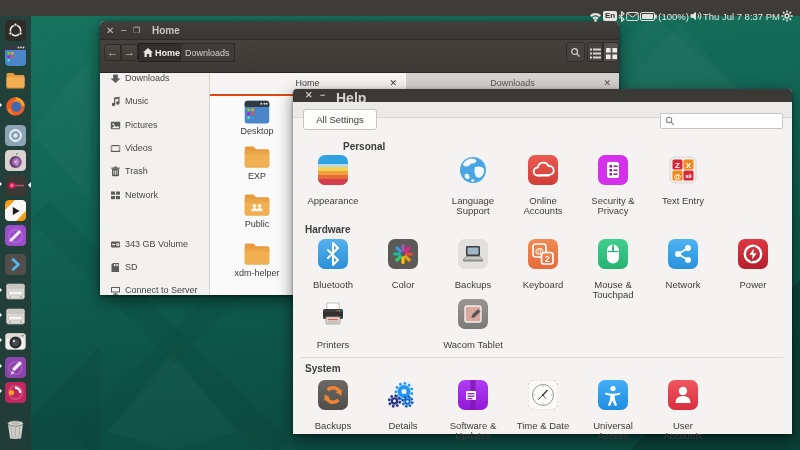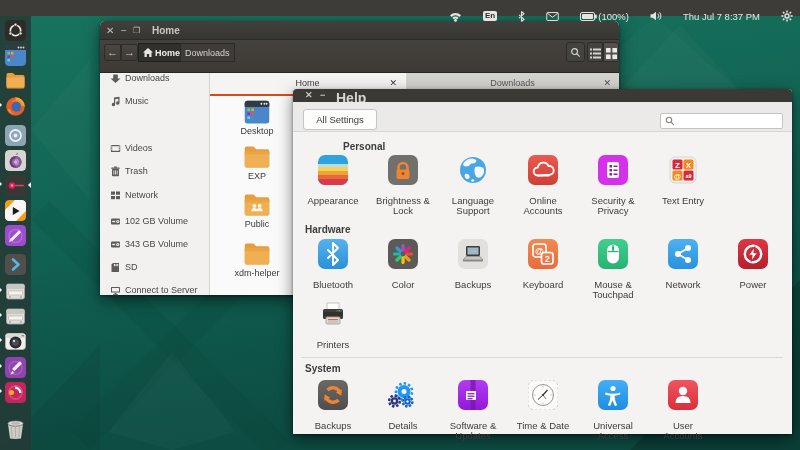--- a/index.html
+++ b/index.html
@@ -2,21 +2,21 @@
 <html><head><meta charset="utf-8">
 <style>
 *{margin:0;padding:0;box-sizing:border-box;}
 html,body{width:800px;height:450px;overflow:hidden;font-family:"Liberation Sans",sans-serif;}
 #scene{position:relative;width:800px;height:450px;background:#146353;}
 .abs{position:absolute;}
 
 #wall{left:0;top:0;width:800px;height:450px;}
 
 #panel{left:0;top:0;width:800px;height:16px;background:#3d3c39;z-index:50;color:#dfddda;font-size:10px;}
-#panel .right{position:absolute;right:7px;top:0;height:32px;display:flex;align-items:center;gap:21px;}
+#panel .right{position:absolute;right:7px;top:0;height:32px;display:flex;align-items:center;gap:1px;}
 #panel .clock{font-size:9.5px;color:#e8e6e3;letter-spacing:0;}
 .enbox{background:#e8e6e3;color:#2d2d2d;font-size:8px;font-weight:bold;border-radius:2px;padding:0px 2px;line-height:10px;}
 
 #launcher{left:0;top:16px;width:31px;height:434px;background:rgba(38,58,54,0.85);z-index:40;}
 .litem{position:absolute;left:5px;width:21px;height:21px;border-radius:4px;overflow:hidden;}
 .pip{position:absolute;left:0;width:0;height:0;border-top:2.5px solid transparent;border-bottom:2.5px solid transparent;border-left:2.5px solid #fff;}
 
 .window{box-shadow:0 5px 16px rgba(0,0,0,0.5), 0 1px 3px rgba(0,0,0,0.4);}
 
 #fm{left:100px;top:21px;width:519px;height:274px;z-index:10;border-radius:5px 5px 0 0;background:#fff;}
@@ -36,21 +36,21 @@
 #fm .content{position:absolute;left:110px;top:52px;width:409px;height:222px;background:#fbfafa;}
 .tab{position:absolute;top:0;height:20px;font-size:9px;line-height:20px;text-align:center;}
 .redline{position:absolute;left:0;top:21px;width:409px;height:2px;background:#dd4814;}
 .ficon{position:absolute;width:32px;height:32px;}
 .flabel{position:absolute;width:80px;text-align:center;font-size:9px;color:#3a3a3a;}
 
 #cc{left:293px;top:89px;width:499px;height:345px;z-index:30;background:#f4f3f1;border-radius:4px 4px 0 0;}
 #cc .titlebar{position:absolute;left:0;top:0;width:499px;height:13px;background:#3b3936;border-radius:4px 4px 0 0;}
 #cc .wbtn{position:absolute;top:1px;color:#c9c7c3;font-size:9px;line-height:11px;font-weight:bold;}
 #cc .title{position:absolute;left:43px;top:1px;color:#d6d4d1;font-size:14px;font-weight:bold;}
-#cc .toolbar{position:absolute;left:0;top:13px;width:499px;height:30px;background:#ebeae8;border-bottom:1px solid #d8d6d3;}
+#cc .toolbar{position:absolute;left:0;top:13px;width:499px;height:16px;background:#ebeae8;border-bottom:1px solid #d8d6d3;}
 #allset{position:absolute;left:10px;top:7px;width:74px;height:21px;background:#fdfdfc;border:1px solid #c6c4c0;border-radius:3px;font-size:9.5px;color:#3a3a3a;text-align:center;line-height:19px;}
 #search{position:absolute;left:367px;top:11px;width:123px;height:16px;background:#fff;border:1px solid #c6c4c0;border-radius:2px;}
 .sechdr{position:absolute;left:12px;font-size:10px;font-weight:bold;color:#3c3c3c;}
 .ccitem{position:absolute;width:64px;text-align:center;}
 .ccitem .ic{display:inline-block;width:30px;height:30px;}
 .ccitem .lb{margin-top:7px;font-size:9.5px;line-height:10px;color:#3c3c3c;}
 </style></head>
 <body>
 <div id="scene">
   <svg id="wall" class="abs" width="800" height="450" viewBox="0 0 800 450">
@@ -127,20 +127,28 @@
             <path d="M3.2 1.5 h4.6 v4 h2.7 L5.5 10 L0.5 5.5 h2.7z" fill="#5b5b5b"></path>
           </svg>
           <span class="txt">Downloads</span>
         </div>
       <div class="sbitem" style="top:19px;">
           <svg width="11" height="11" style="position:absolute;left:10px;top:3.5px">
             <path d="M4 1.5 L9.5 0.8 V7 a1.7 1.7 0 1 1 -1.2 -1.6 V2.8 L5.2 3.3 V8.6 a1.7 1.7 0 1 1 -1.2 -1.6z" fill="#5b5b5b"></path>
           </svg>
           <span class="txt">Music</span>
         </div>
+      <div class="sbitem" style="top:43px;">
+          <svg width="11" height="11" style="position:absolute;left:10px;top:3.5px">
+            <rect x="0.8" y="1.8" width="9.4" height="7.4" rx="0.8" fill="#5b5b5b"></rect>
+            <circle cx="3.4" cy="4.2" r="1" fill="#f2f1ef"></circle>
+            <path d="M1.8 8.2 L4.6 5.4 L6.4 7.2 L8 5.8 L9.4 8.2z" fill="#f2f1ef"></path>
+          </svg>
+          <span class="txt">Pictures</span>
+        </div>
       <div class="sbitem" style="top:66px;">
           <svg width="11" height="11" style="position:absolute;left:10px;top:3.5px">
             <rect x="0.8" y="2" width="9.4" height="7" rx="0.8" fill="#5b5b5b"></rect>
             <rect x="2.2" y="3.2" width="6.6" height="4.6" fill="#f2f1ef"></rect>
             <rect x="1.2" y="2.6" width="1" height="1" fill="#f2f1ef"></rect>
             <rect x="1.2" y="4.4" width="1" height="1" fill="#f2f1ef"></rect>
             <rect x="1.2" y="6.2" width="1" height="1" fill="#f2f1ef"></rect>
             <rect x="8.8" y="2.6" width="1" height="1" fill="#f2f1ef"></rect>
             <rect x="8.8" y="4.4" width="1" height="1" fill="#f2f1ef"></rect>
             <rect x="8.8" y="6.2" width="1" height="1" fill="#f2f1ef"></rect>
@@ -159,29 +167,20 @@
           <span class="txt">Trash</span>
         </div>
       <div class="sbitem" style="top:113px;">
           <svg width="11" height="11" style="position:absolute;left:10px;top:3.5px">
             <rect x="1" y="1.5" width="4" height="3.2" fill="#5b5b5b"></rect>
             <rect x="6" y="1.5" width="4" height="3.2" fill="#5b5b5b"></rect>
             <rect x="1" y="6" width="4" height="3.2" fill="#5b5b5b"></rect>
             <rect x="6" y="6" width="4" height="3.2" fill="#5b5b5b"></rect>
           </svg>
           <span class="txt">Network</span>
-        </div>
-      <div class="sbitem" style="top:139px;">
-          <svg width="11" height="11" style="position:absolute;left:10px;top:3.5px">
-            <rect x="1" y="2.5" width="9" height="6" rx="1" fill="#5b5b5b"></rect>
-            <circle cx="7.8" cy="5.5" r="1.6" fill="#f2f1ef"></circle>
-            <circle cx="7.8" cy="5.5" r="0.6" fill="#5b5b5b"></circle>
-            <rect x="2.2" y="4.8" width="3" height="1.4" fill="#f2f1ef"></rect>
-          </svg>
-          <span class="txt">102 GB Volume</span>
         </div>
       <div class="sbitem" style="top:162px;">
           <svg width="11" height="11" style="position:absolute;left:10px;top:3.5px">
             <rect x="1" y="2.5" width="9" height="6" rx="1" fill="#5b5b5b"></rect>
             <circle cx="7.8" cy="5.5" r="1.6" fill="#f2f1ef"></circle>
             <circle cx="7.8" cy="5.5" r="0.6" fill="#5b5b5b"></circle>
             <rect x="2.2" y="4.8" width="3" height="1.4" fill="#f2f1ef"></rect>
           </svg>
           <span class="txt">343 GB Volume</span>
         </div>
@@ -275,26 +274,20 @@
             </defs>
             <g clip-path="url(#apc)">
               <rect width="30" height="30" fill="#2fa3e0"></rect>
               <rect y="9" width="30" height="3" fill="#bcd9ea"></rect>
               <rect y="12" width="30" height="4" fill="#f2d44e"></rect>
               <rect y="16" width="30" height="4" fill="#f0a03c"></rect>
               <rect y="20" width="30" height="4" fill="#e86a35"></rect>
               <rect y="24" width="30" height="6" fill="#d63c50"></rect>
             </g>
           </svg></span><div class="lb">Appearance</div></div>
-    <div class="ccitem" style="left:78px;top:66px;"><span class="ic"><svg width="30" height="30" viewBox="0 0 30 30">
-            <rect width="30" height="30" rx="7" fill="#71706d"></rect>
-            <path d="M10.5 16 v-3.5 a4.5 4.5 0 0 1 9 0 V16" fill="none" stroke="#ef8432" stroke-width="2.6"></path>
-            <rect x="8.5" y="14.5" width="13" height="9.5" rx="2" fill="#ef8432"></rect>
-            <circle cx="15" cy="18.5" r="1.6" fill="#9e5618"></circle>
-          </svg></span><div class="lb">Brightness &amp;<br>Lock</div></div>
     <div class="ccitem" style="left:148px;top:66px;"><span class="ic"><svg width="30" height="30" viewBox="0 0 30 30">
             <circle cx="15" cy="15" r="13" fill="#4aa5e4"></circle>
             <path d="M5 9 q3 -5 8 -5.5 q5 0 5.5 2.5 q-1 3 -5 2.5 q-2 2.5 -5.5 3 q-3 -0.5 -3 -2.5z" fill="#f2f8fc"></path>
             <path d="M17 12 q5 -1.5 8.5 1 q1.5 4 -1 7.5 q-3 4 -6.5 1 q-2.5 -4.5 -1 -9.5z" fill="#f2f8fc"></path>
             <path d="M7 19 q3.5 -1 4.5 2 q0.5 3.5 -2.5 3 q-3.5 -1.5 -2 -5z" fill="#f2f8fc"></path>
             <path d="M13 25 q2 -1.5 3.5 0 q0 1.8 -1.8 1.8 q-1.7 0 -1.7 -1.8z" fill="#f2f8fc"></path>
           </svg></span><div class="lb">Language<br>Support</div></div>
     <div class="ccitem" style="left:218px;top:66px;"><span class="ic"><svg width="30" height="30" viewBox="0 0 30 30">
             <linearGradient id="oag" x1="0" y1="0" x2="0" y2="1">
               <stop offset="0" stop-color="#ea5a50"></stop>
@@ -399,20 +392,30 @@
             <rect x="9" y="4" width="12" height="7" fill="#fff" stroke="#b8b6b2" stroke-width="0.8"></rect>
             <rect x="5" y="10" width="20" height="10" rx="1.5" fill="#3f3d3b"></rect>
             <rect x="5" y="13" width="20" height="4" fill="#333130"></rect>
             <circle cx="19" cy="11.8" r="0.8" fill="#e83a3a"></circle>
             <circle cx="21.2" cy="11.8" r="0.8" fill="#3ae83a"></circle>
             <circle cx="23.2" cy="11.8" r="0.8" fill="#3a6ae8"></circle>
             <rect x="8" y="18" width="14" height="7" rx="1" fill="#dcdad6" stroke="#9a9894" stroke-width="0.8"></rect>
             <rect x="10" y="20" width="10" height="1.2" fill="#e85a3a"></rect>
             <rect x="10" y="22.3" width="10" height="1.2" fill="#b8b6b2"></rect>
           </svg></span><div class="lb">Printers</div></div>
+    <div class="ccitem" style="left:148px;top:210px;"><span class="ic"><svg width="30" height="30" viewBox="0 0 30 30">
+            <linearGradient id="wcg" x1="0" y1="0" x2="0" y2="1">
+              <stop offset="0" stop-color="#98968f"></stop>
+              <stop offset="1" stop-color="#7c7a76"></stop>
+            </linearGradient>
+            <rect width="30" height="30" rx="7" fill="url(#wcg)"></rect>
+            <rect x="7" y="7" width="16" height="16" rx="2" fill="#d9a89e"></rect>
+            <rect x="7" y="7" width="16" height="16" rx="2" fill="none" stroke="#f2f0ed" stroke-width="1.4"></rect>
+            <path d="M20 10 l2.5 2.5 -6 6 -3 0.5 0.5 -3z" fill="#5a5855"></path>
+          </svg></span><div class="lb">Wacom Tablet</div></div>
     <div class="ccitem" style="left:8px;top:291px;"><span class="ic"><svg width="30" height="30" viewBox="0 0 30 30">
             <linearGradient id="bkg" x1="0" y1="0" x2="0" y2="1">
               <stop offset="0" stop-color="#6b6966"></stop>
               <stop offset="1" stop-color="#504e4b"></stop>
             </linearGradient>
             <rect width="30" height="30" rx="7" fill="url(#bkg)"></rect>
             <path d="M9.5 10 a7.5 7.5 0 0 1 12.5 3" fill="none" stroke="#ef8432" stroke-width="3.4"></path>
             <polygon points="23.8,9.2 23.3,15.8 17.8,12.2" fill="#ef8432"></polygon>
             <path d="M20.5 20 a7.5 7.5 0 0 1 -12.5 -3" fill="none" stroke="#ef8432" stroke-width="3.4"></path>
             <polygon points="6.2,20.8 6.7,14.2 12.2,17.8" fill="#ef8432"></polygon>

